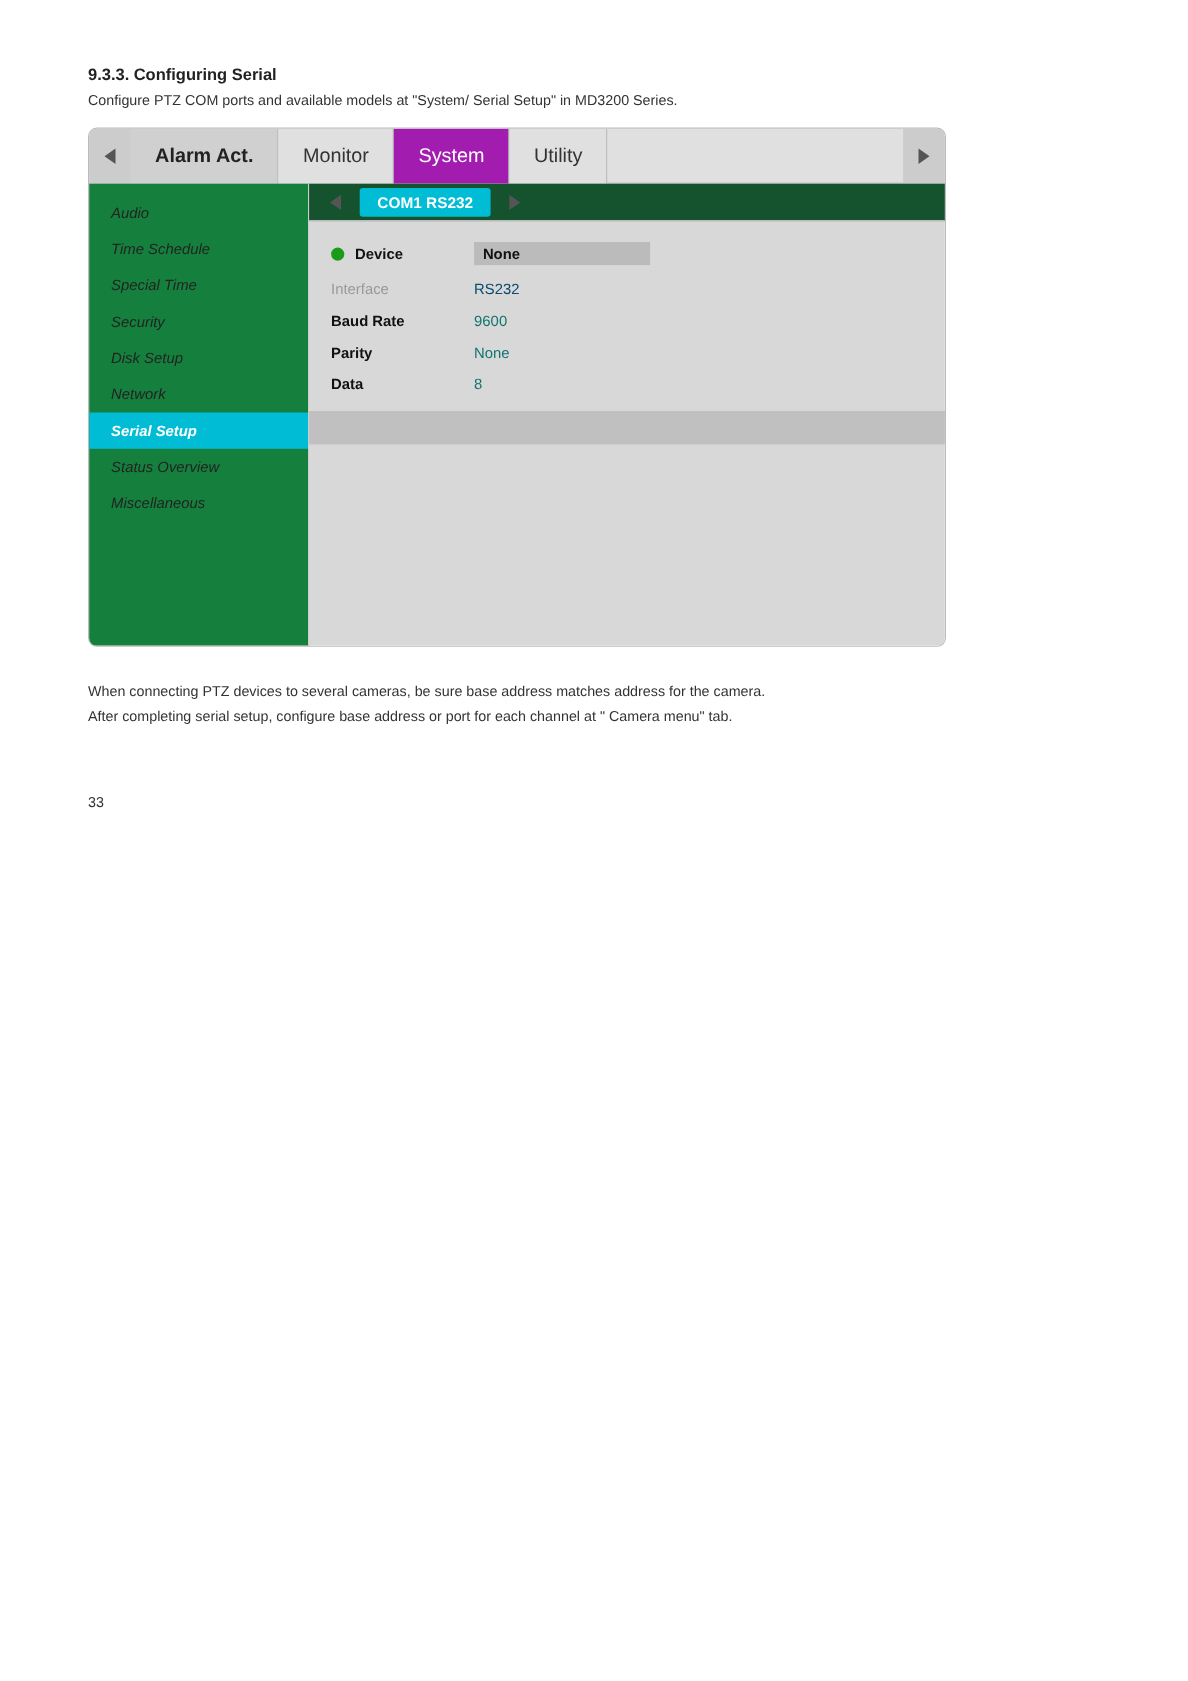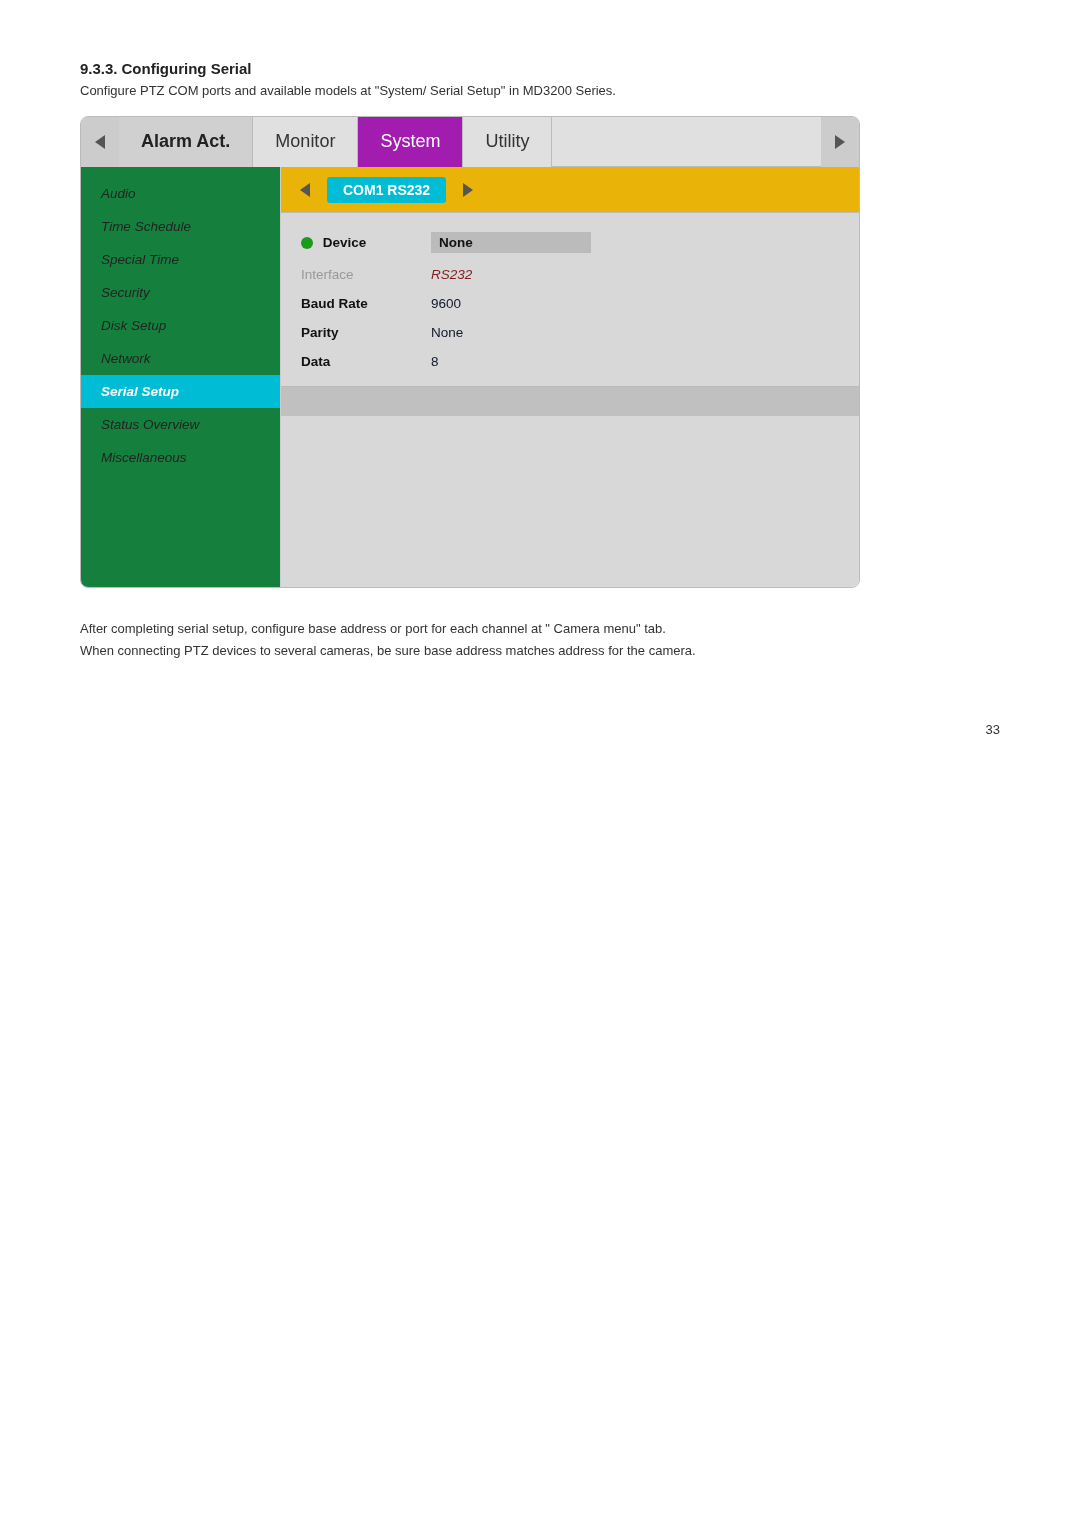--- a/index.html
+++ b/index.html
@@ -108,23 +108,23 @@
     .main-content {
       flex: 1;
       background: #d8d8d8;
       padding: 0;
     }
 
     
     .port-selector {
       display: flex;
       align-items: center;
-      background: #eab308;
+      background: #14532d;
       border-bottom: 1.5px solid #bbb;
-      height: 46px;
+      height: 34px;
       padding: 0 10px;
       gap: 8px;
     }
 
     .port-prev-btn, .port-next-btn {
       width: 28px;
       height: 28px;
       display: flex;
       align-items: center;
       justify-content: center;
@@ -169,34 +169,33 @@
       color: #111;
     }
 
     .settings-label.muted {
       color: #999;
       font-weight: normal;
     }
 
     .settings-value {
       font-size: 13.5px;
-      color: #0f172a;
+      color: #0f766e;
     }
 
     .settings-value.highlight {
       background: #bbb;
       padding: 3px 30px 3px 8px;
       min-width: 160px;
       font-weight: bold;
       color: #111;
     }
 
     .settings-value.muted {
-      color: #7f1d1d;
-      font-style: italic;
+      color: #0c4a6e;
     }
 
     .device-dot {
       width: 12px;
       height: 12px;
       border-radius: 50%;
       background: #1a9c1a;
       display: inline-block;
       margin-right: 6px;
       vertical-align: middle;
@@ -213,21 +212,21 @@
     
     .footer-text {
       font-size: 13px;
       color: #333;
       line-height: 1.7;
       margin-bottom: 30px;
       width: 780px;
     }
 
     .page-number {
-      text-align: right;
+      text-align: left;
       font-size: 13px;
       color: #333;
       margin-top: 60px;
     }
 
     .triangle-left {
       width: 0;
       height: 0;
       border-top: 7px solid transparent;
       border-bottom: 7px solid transparent;
@@ -355,17 +354,17 @@
 
       </div>
 
       <div class="bottom-bar"></div>
     </div>
 
   </div>
 </div>
 
 <div class="footer-text">
+  <p>When connecting PTZ devices to several cameras, be sure base address matches address for the camera.</p>
   <p>After completing serial setup, configure base address or port for each channel at " Camera menu" tab.</p>
-  <p>When connecting PTZ devices to several cameras, be sure base address matches address for the camera.</p>
 </div>
 
 <div class="page-number">33</div>
 
 </body></html>

